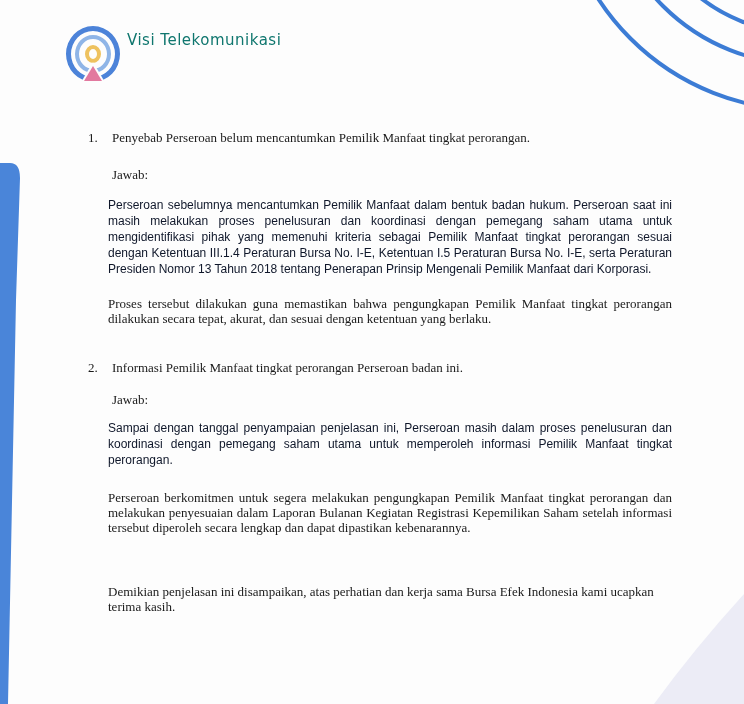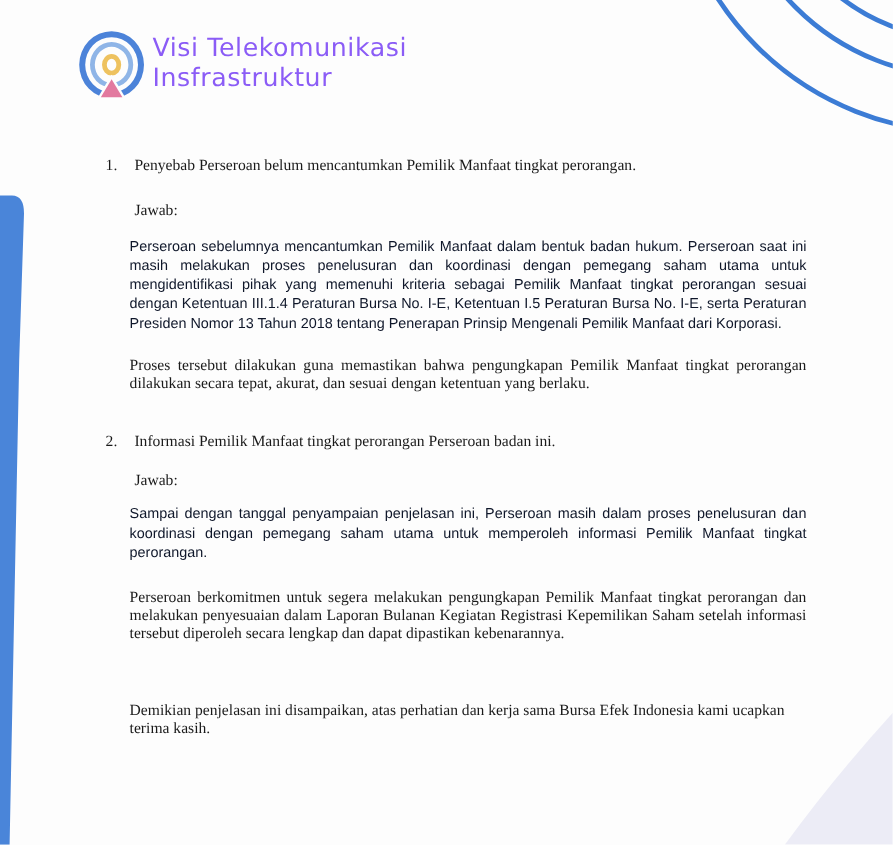--- a/index.html
+++ b/index.html
@@ -27,22 +27,22 @@
   .ring-middle{inset:9px;border:4px solid #8fb5e7;}
   .ring-inner{inset:19px;border:4px solid #eec25f;}
   .ring-mask{position:absolute;left:50%;bottom:-2px;transform:translateX(-50%);
     width:26px;height:22px;background:#fdfdfd;
     clip-path:polygon(50% 0%, 100% 100%, 0% 100%);}
   .logo-triangle{position:absolute;left:50%;bottom:1px;transform:translateX(-50%);
     width:0;height:0;border-left:9px solid transparent;border-right:9px solid transparent;
     border-bottom:15px solid #e2799f;}
   .logo-text{margin-left:7px;margin-top:2px;
     font-family:"DejaVu Sans", sans-serif;
-    font-size:21px;line-height:25px;letter-spacing:.5px;
-    color:#8b5cf6;font-weight:400;}
+    font-size:15px;line-height:25px;letter-spacing:.5px;
+    color:#0f766e;font-weight:400;}
   
   .doc{position:absolute;left:88px;top:130px;width:584px;}
   .q-row{display:flex;font-size:13px;line-height:16px;}
   .q-num{width:24px;flex:none;}
   .q-text{flex:1;}
   .jawab{margin:21px 0 0 24px;font-size:13px;line-height:16px;}
   .p-sans{margin:14px 0 0 20px;width:564px;box-sizing:border-box;
     font-family:"Liberation Sans", sans-serif;
     font-size:12px;line-height:16px;text-align:justify;color:#0f172a;}
   .p-serif{margin:19px 0 0 20px;width:564px;box-sizing:border-box;
@@ -73,21 +73,20 @@
 <div class="logo">
   <div class="logo-icon">
     <div class="ring ring-outer"></div>
     <div class="ring ring-middle"></div>
     <div class="ring ring-inner"></div>
     <div class="ring-mask"></div>
     <div class="logo-triangle"></div>
   </div>
   <div class="logo-text">
     <div>Visi Telekomunikasi</div>
-    <div>Insfrastruktur</div>
   </div>
 </div>
 
 <div class="doc">
 
   <div class="q-row">
     <div class="q-num">1.</div>
     <div class="q-text">Penyebab Perseroan belum mencantumkan Pemilik Manfaat tingkat perorangan.</div>
   </div>
   <div class="jawab">Jawab:</div>

